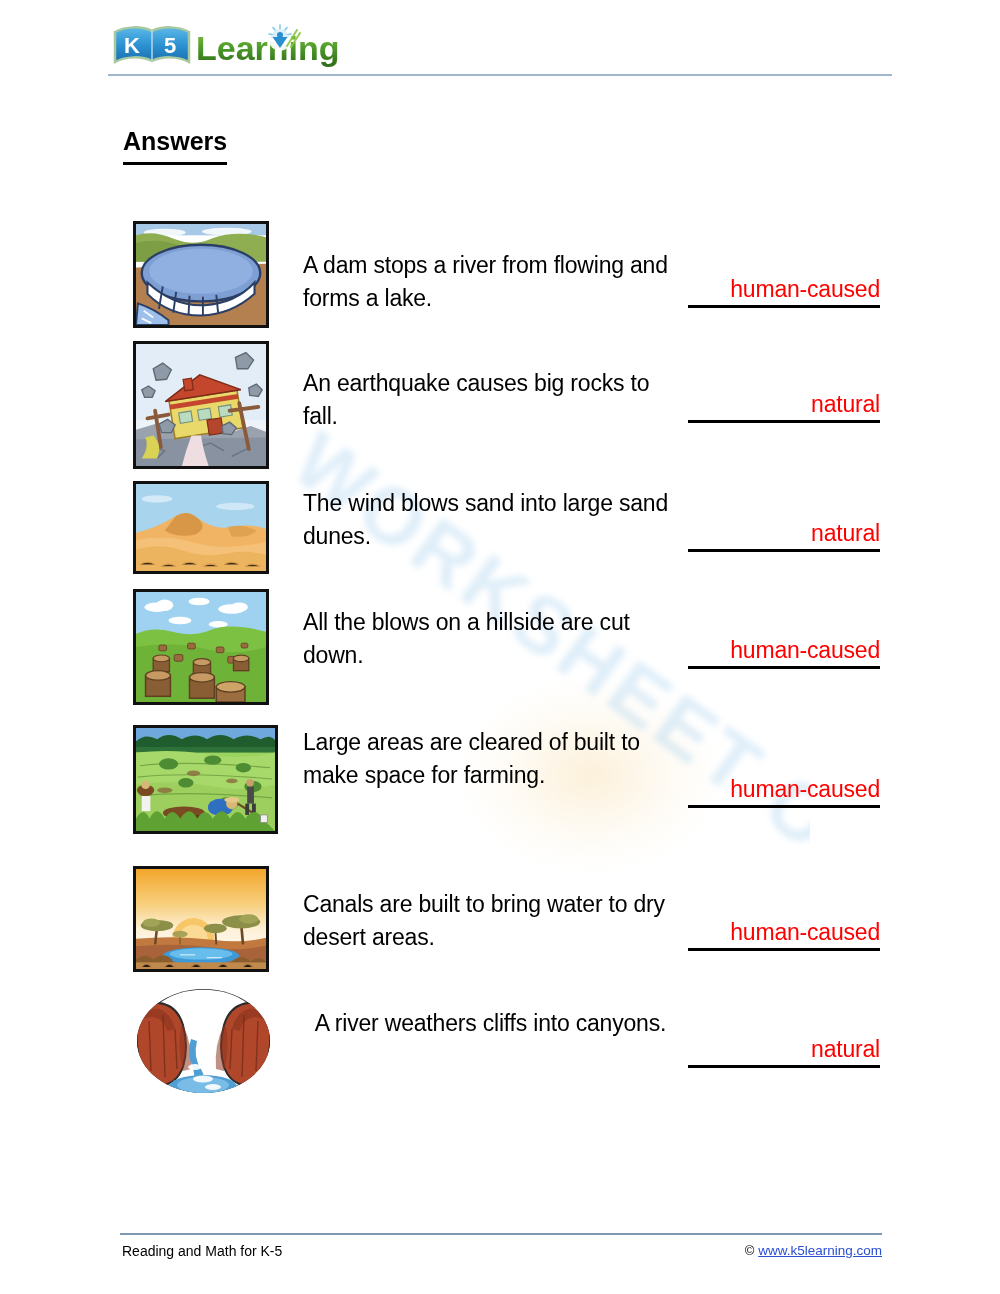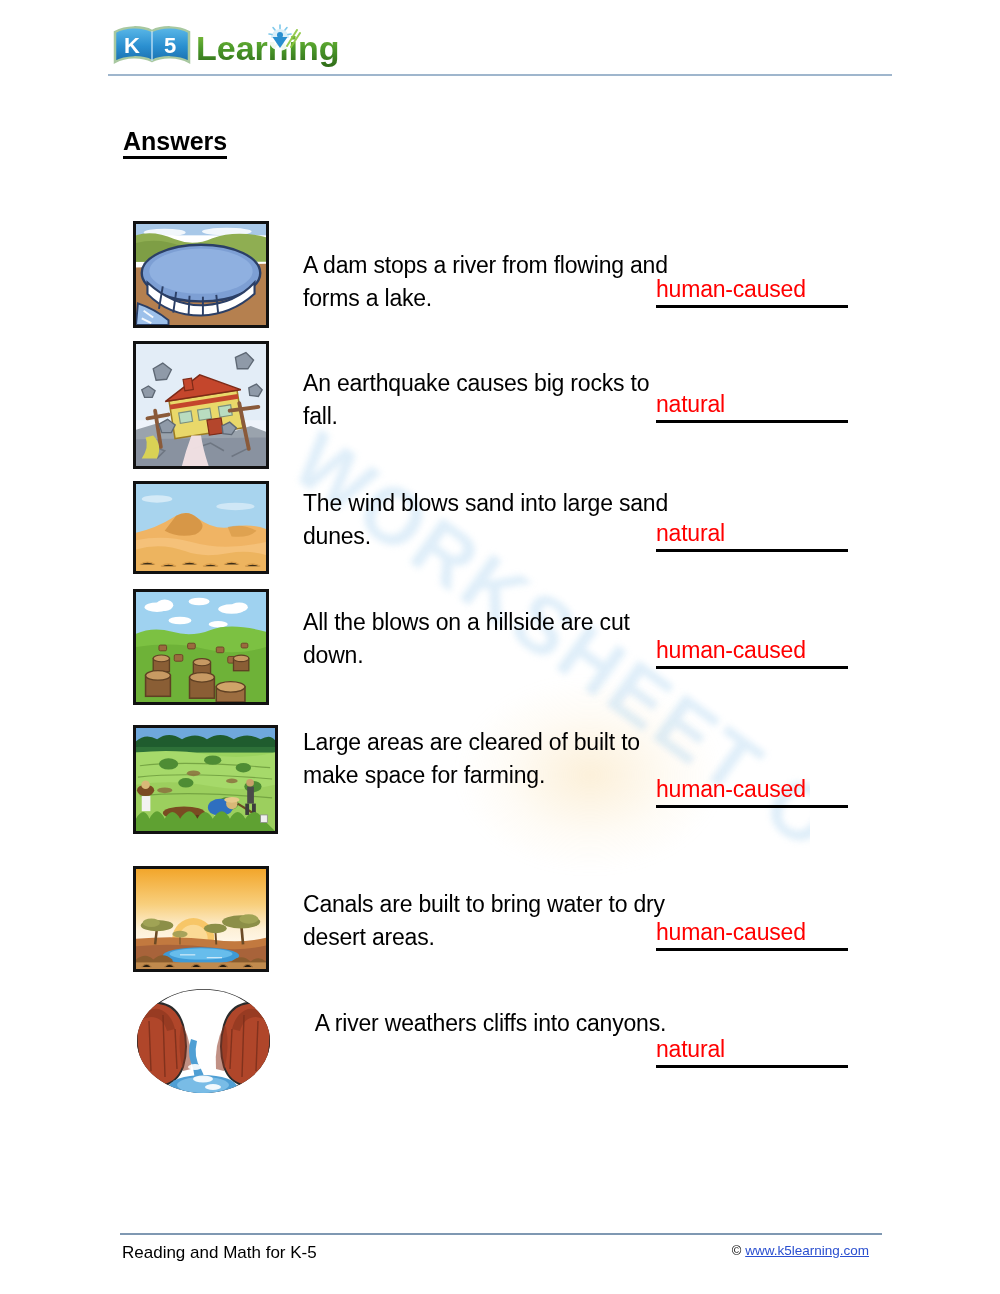--- a/index.html
+++ b/index.html
@@ -76,21 +76,21 @@
 
   .page-title {
     position: absolute;
     left: 123px;
     top: 128px;
     font-size: 25px;
     font-weight: bold;
     color: #000000;
     letter-spacing: 0px;
     border-bottom: 3px solid #000000;
-    padding-bottom: 2px;
+    padding-bottom: 8px;
     line-height: 1.05;
   }
 
   
   .row {
     position: absolute;
     left: 0;
     width: 1000px;
   }
   .thumb {
@@ -108,23 +108,23 @@
     position: absolute;
     left: 303px;
     width: 375px;
     font-size: 23px;
     line-height: 1.42;
     color: #000000;
     letter-spacing: -0.2px;
   }
   .answer-block {
     position: absolute;
-    left: 656px;
+    left: 688px;
     width: 192px;
-    text-align: left;
+    text-align: right;
   }
   .answer-text {
     font-size: 23px;
     color: #ff0000;
     line-height: 1.05;
     white-space: nowrap;
     letter-spacing: -0.2px;
   }
   .answer-line {
     margin-top: 4px;
@@ -139,26 +139,26 @@
     left: 120px;
     top: 1233px;
     width: 762px;
     height: 2px;
     background: #7f98b2;
   }
   .footer-left {
     position: absolute;
     left: 122px;
     top: 1243px;
-    font-size: 17px;
+    font-size: 14px;
     color: #000000;
   }
   .footer-right {
     position: absolute;
-    right: 131px;
+    right: 118px;
     top: 1243px;
     font-size: 13.5px;
     color: #000000;
     white-space: nowrap;
   }
   .footer-link {
     color: #2a4fd0;
     text-decoration: underline;
   }
   .copy-mark {

